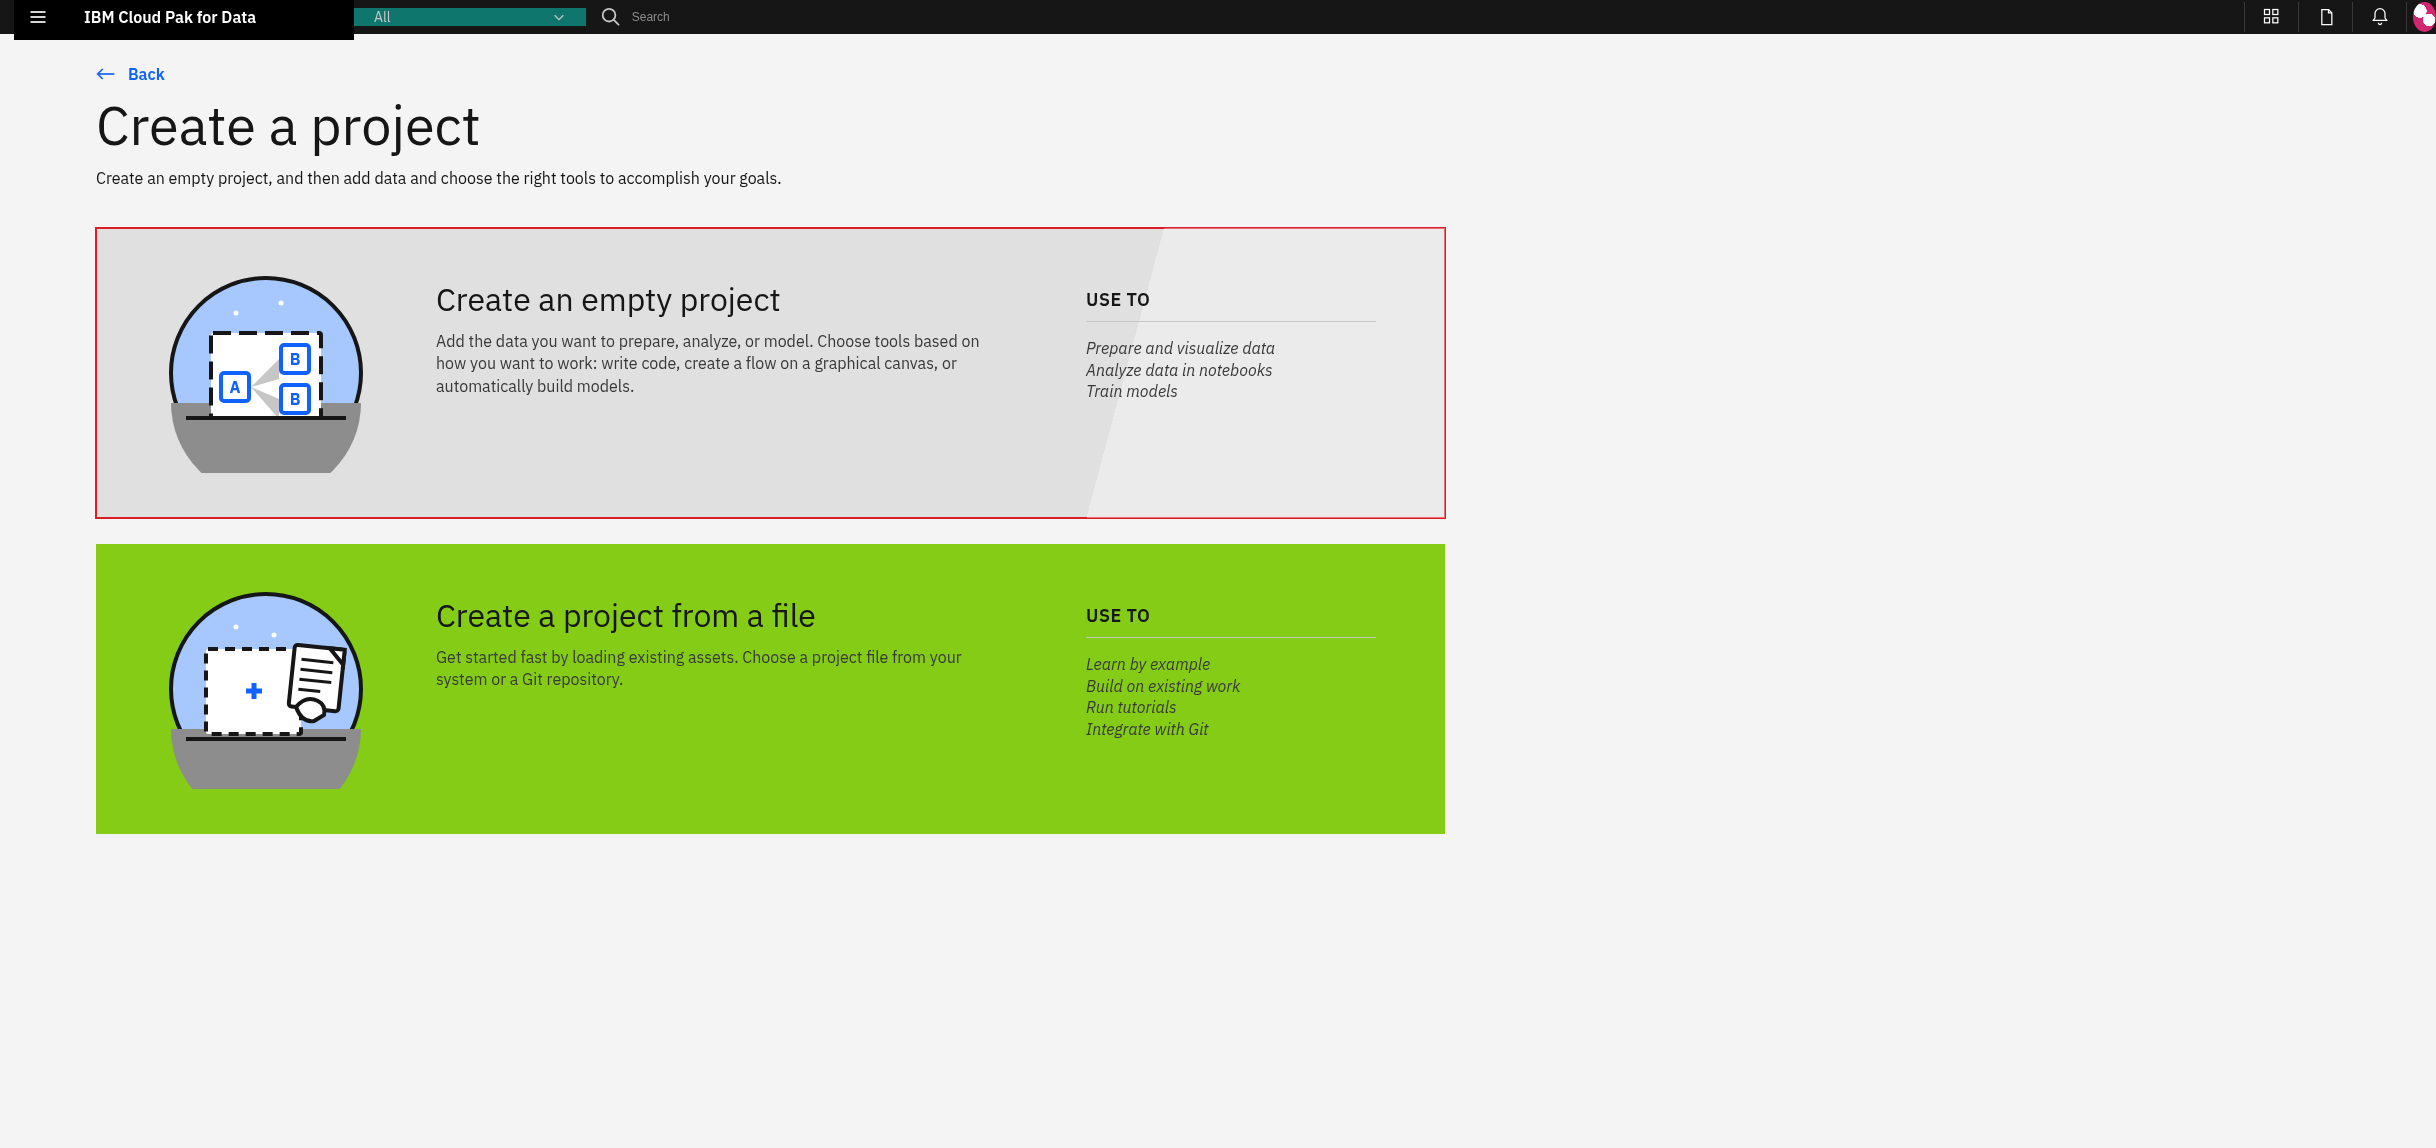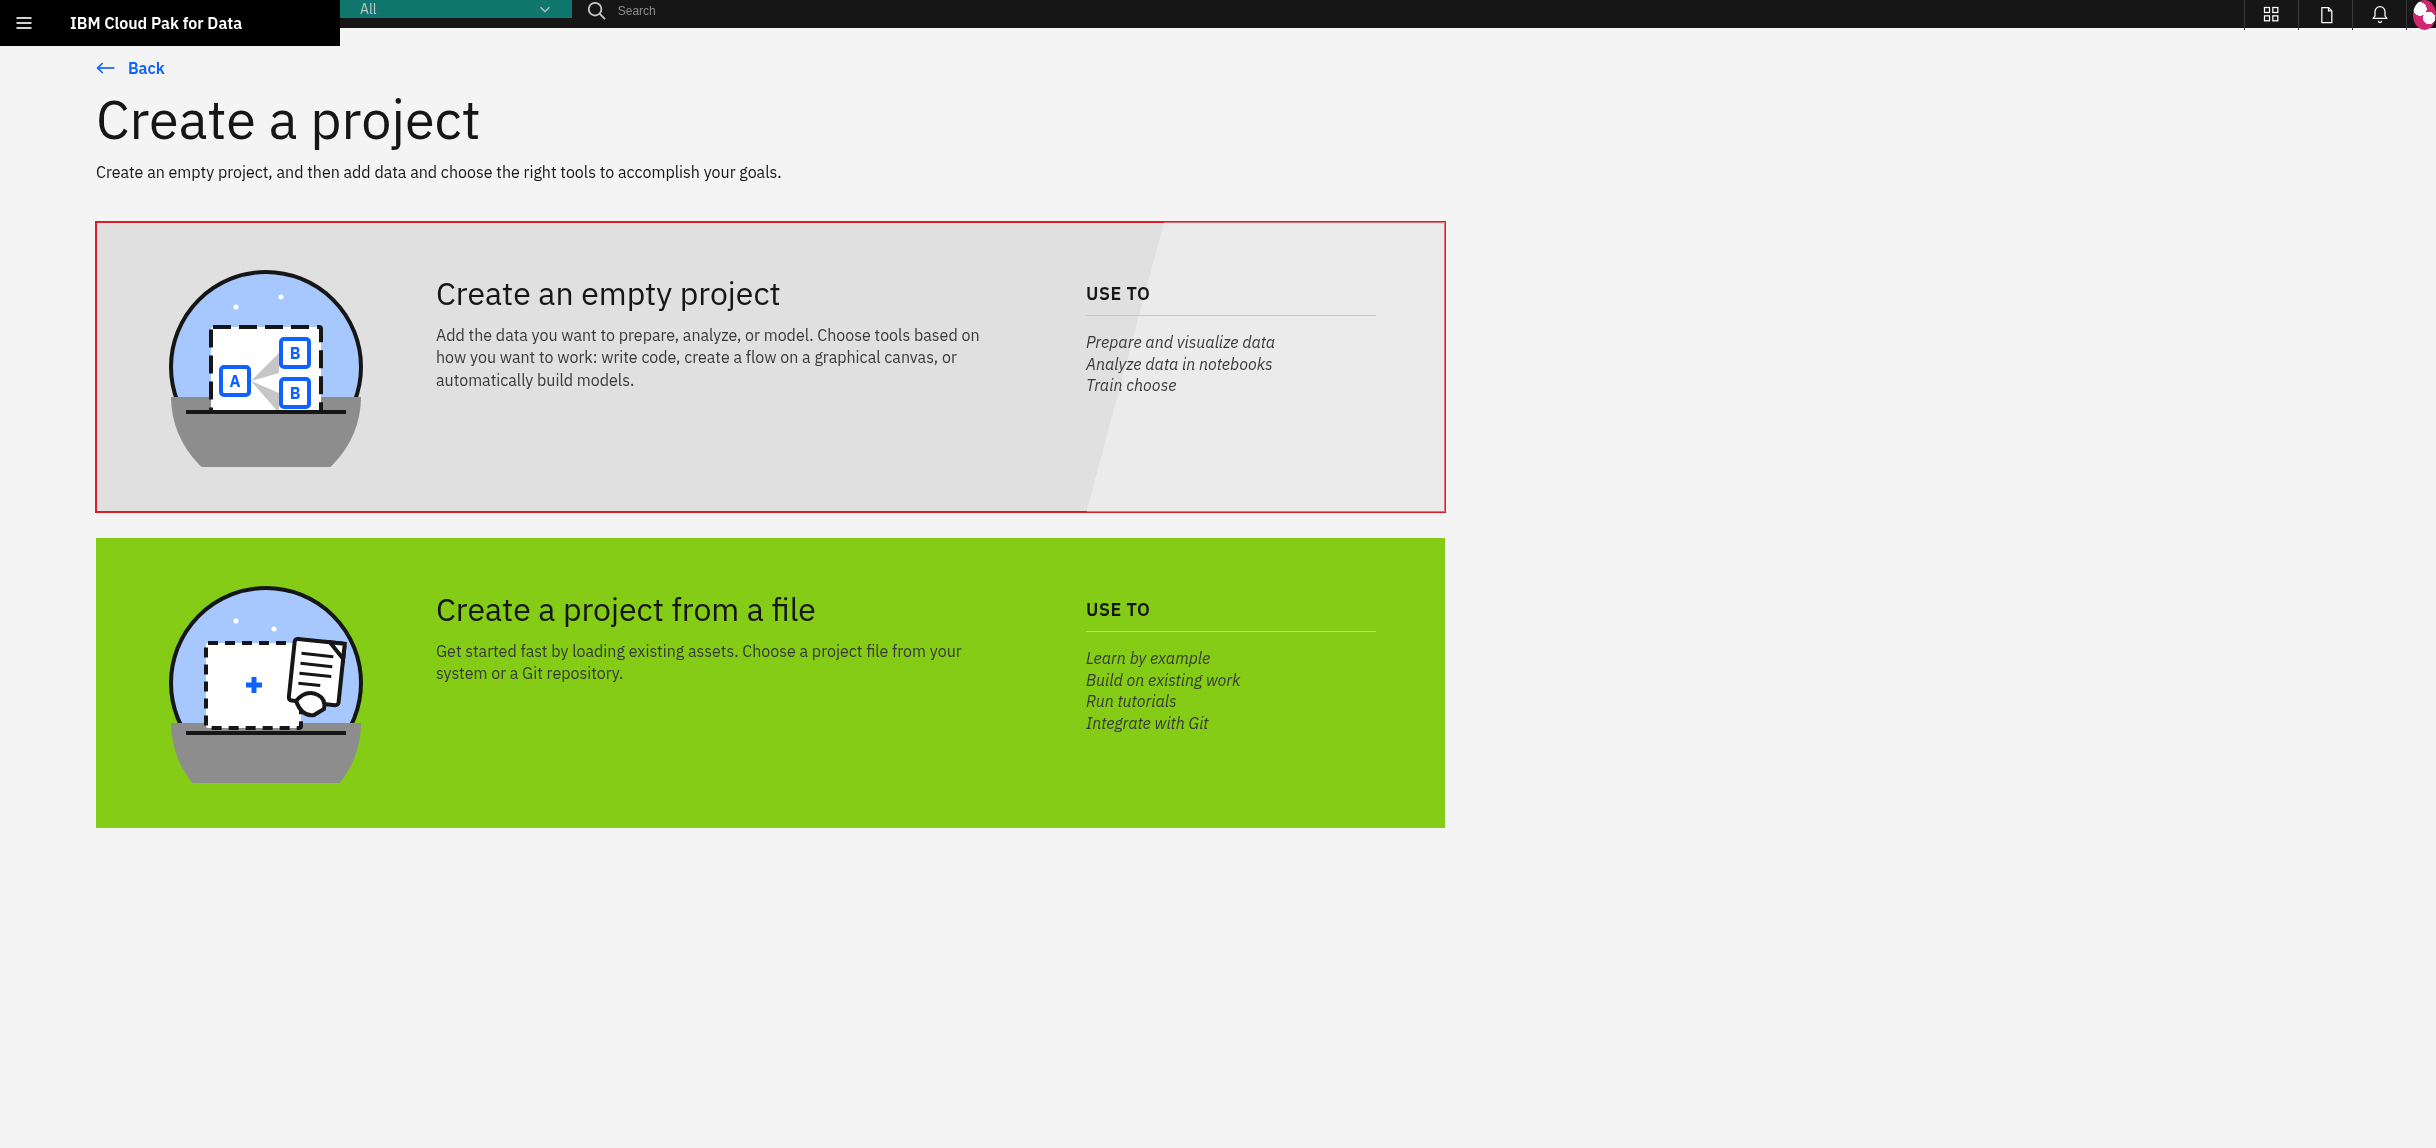--- a/index.html
+++ b/index.html
@@ -6,24 +6,25 @@
   body {
     font-family: "IBM Plex Sans", -apple-system, BlinkMacSystemFont, "Segoe UI", Helvetica, Arial, sans-serif;
     background: #f4f4f4;
     color: #161616;
     font-size: 14px;
   }
 
   
   .header {
     display: flex;
-    align-items: flex-start;
-    height: 28px;
+    align-items: center;
+    height: 34px;
     background: #161616;
     color: #fff;
+    padding-left: 14px;
   }
   .header-left {
     display: flex;
     align-items: center;
     width: 340px;
     background: #000;
   }
   .hamburger {
     width: 48px;
     height: 46px;
@@ -279,21 +280,21 @@
       </div>
       <div class="card-body">
         <h2 class="card-title">Create an empty project</h2>
         <p class="card-desc">Add the data you want to prepare, analyze, or model. Choose tools based on how you want to work: write code, create a flow on a graphical canvas, or automatically build models.</p>
       </div>
       <div class="card-uses">
         <div class="uses-label">USE TO</div>
         <ul class="uses-list">
           <li>Prepare and visualize data</li>
           <li>Analyze data in notebooks</li>
-          <li>Train choose</li>
+          <li>Train models</li>
         </ul>
       </div>
     </div>
 
     <div class="card">
       <div class="card-illus">
         <svg class="illus-svg" viewBox="0 0 200 200">
           <circle cx="100" cy="100" r="95" fill="#a6c8ff" stroke="#161616" stroke-width="4"></circle>
           <path d="M5 140 A95 95 0 0 0 195 140 L100 140 Z" fill="#8d8d8d"></path>
           <circle cx="70" cy="38" r="2.5" fill="#fff"></circle>

